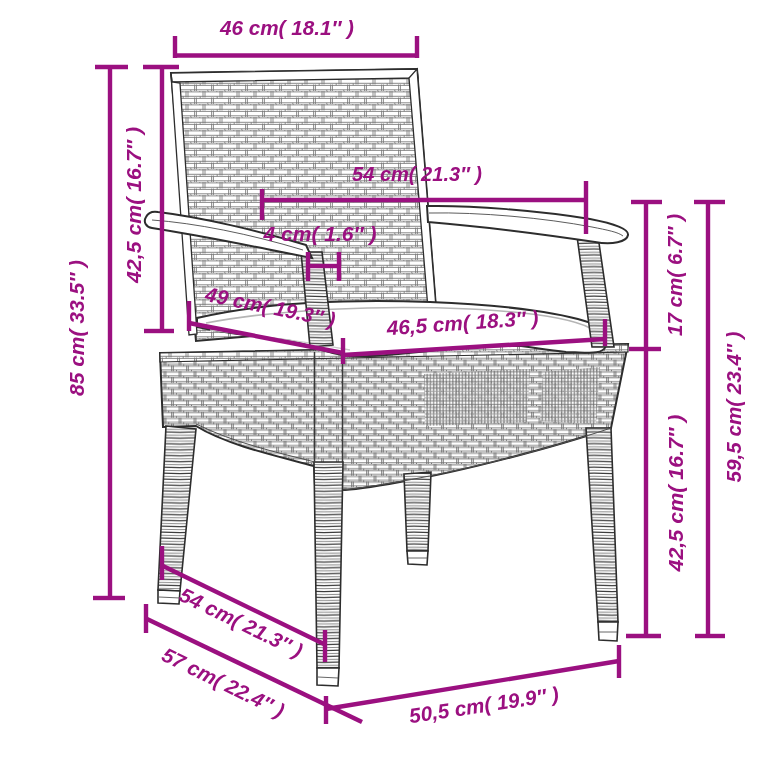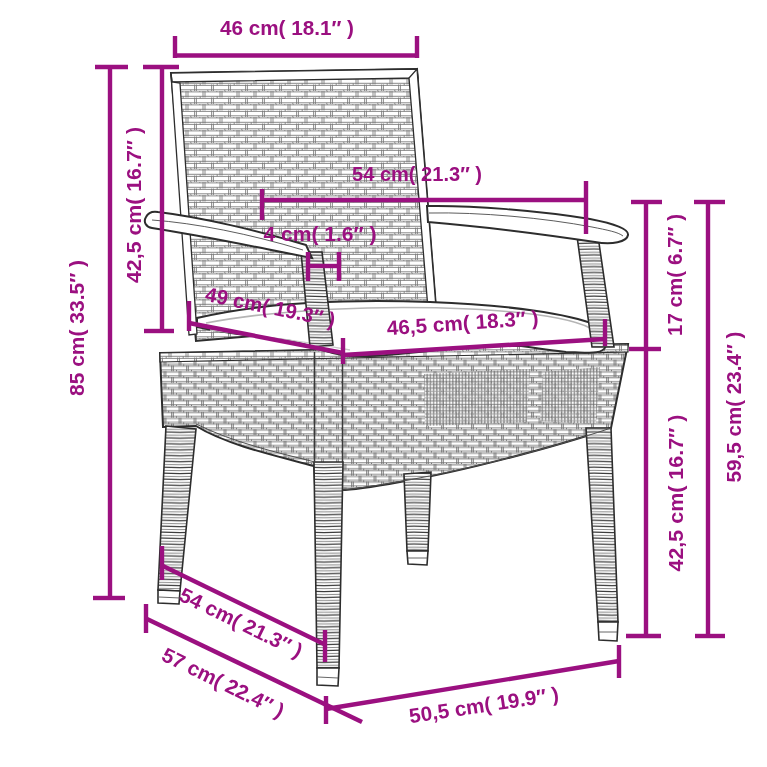--- a/index.html
+++ b/index.html
@@ -1,16 +1,16 @@
 <!DOCTYPE html>
 <html><head>
 <meta charset="utf-8">
 <style>
   html,body{margin:0;padding:0;background:#fff;}
-  #stage{position:relative;width:767px;height:747px;background:#fff;overflow:hidden;}
+  #stage{position:relative;width:767px;height:747px;background:#fff;overflow:hidden;font-style:italic;}
   svg{display:block;}
   text{font-family:"Liberation Sans",sans-serif;font-weight:bold;fill:#9B1080;}
 </style>
 </head>
 <body>
 <div id="stage">
 <svg width="767" height="767" viewBox="0 0 767 767">
 <defs>
   <pattern id="wvB" width="17" height="13" patternUnits="userSpaceOnUse">
     <rect width="17" height="13" fill="#fff"></rect>

